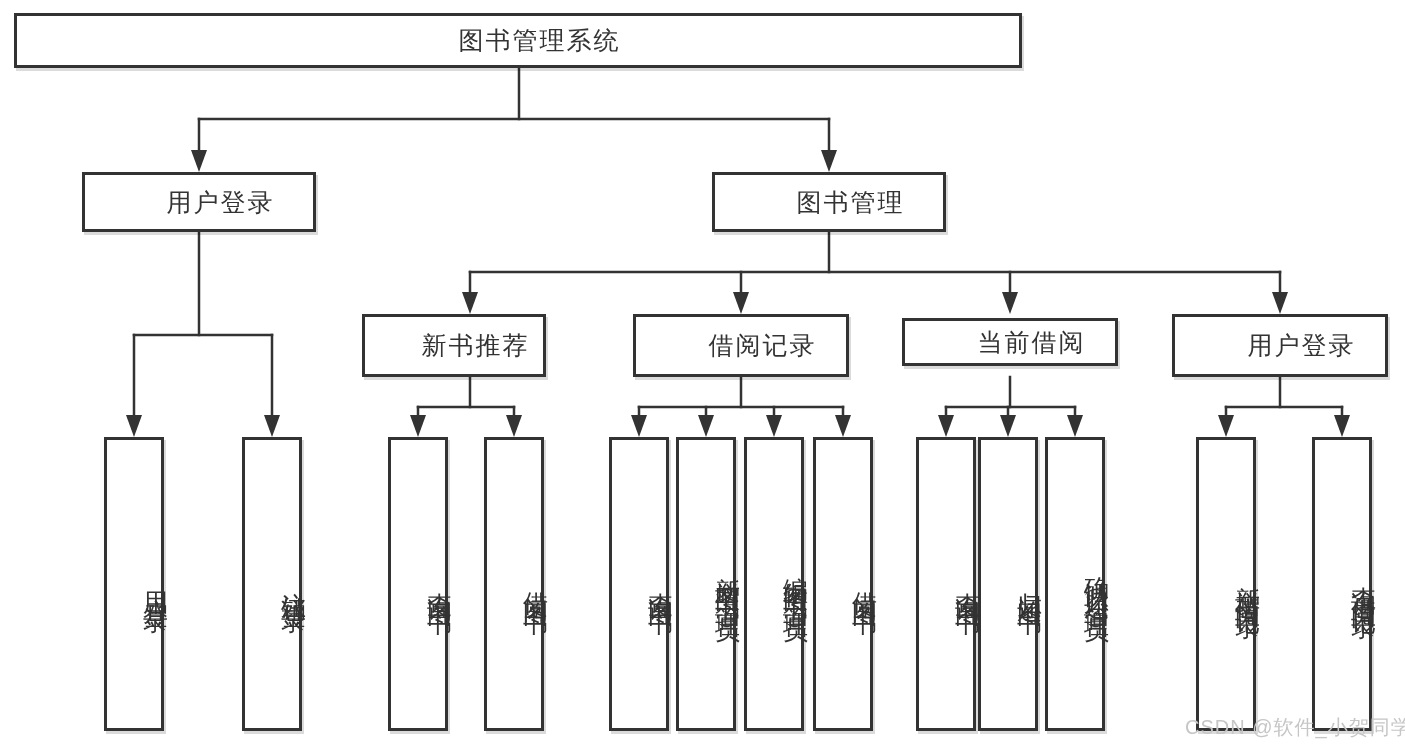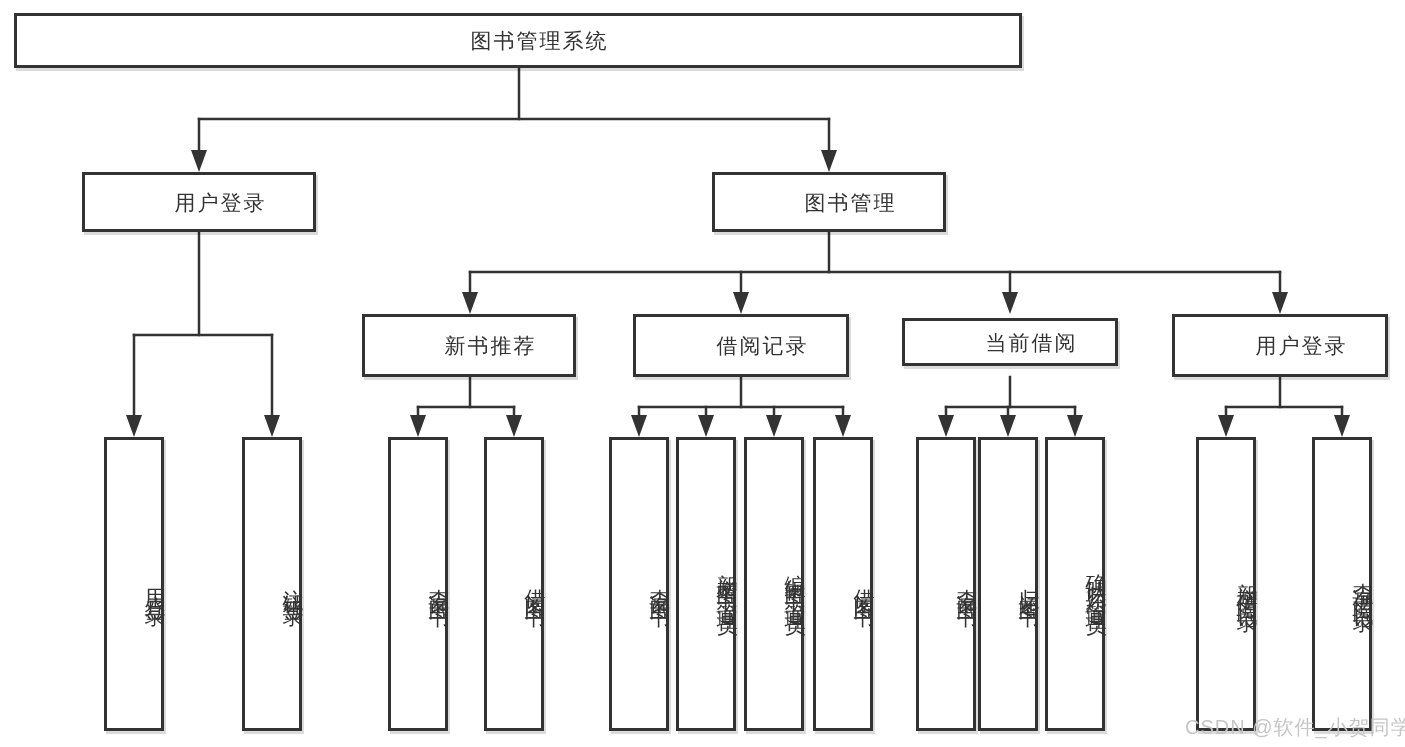--- a/index.html
+++ b/index.html
@@ -19,21 +19,21 @@
   }
   #connectors{position:absolute;left:0;top:0;width:1405px;height:747px;}
   #connectors line{stroke:var(--line-color);stroke-width:2.5;stroke-linecap:square;}
   #connectors polygon{fill:var(--line-color);stroke:none;}
   .node{
     position:absolute;
     box-sizing:border-box;
     border:3px solid var(--line-color);
     background:var(--box-fill);
     display:flex;align-items:center;justify-content:center;
-    font-size:21px;line-height:1;
+    font-size:25px;line-height:1;
     color:var(--text-color);
     letter-spacing:2px;
     box-shadow:2px 3px 0 rgba(0,0,0,0.14);
     z-index:2;
     white-space:nowrap;
     padding-left:43px;
   }
   .node.vertical{
     writing-mode:vertical-rl;
     text-orientation:mixed;
@@ -119,21 +119,21 @@
         <line x1="1226" y1="407" x2="1226" y2="421"></line>
         <polygon points="1226,437 1218,415 1234,415"></polygon>
         <line x1="1342" y1="407" x2="1342" y2="421"></line>
         <polygon points="1342,437 1334,415 1350,415"></polygon>
       </g>
     </svg>
   <div id="watermark">CSDN @软件_小贺同学</div>
 <div class="node" style="left: 14px; top: 13px; width: 1008px; height: 55px;">图书管理系统</div>
     <div class="node" style="left: 82px; top: 172px; width: 234px; height: 60px;">用户登录</div>
     <div class="node" style="left: 712px; top: 172px; width: 234px; height: 60px;">图书管理</div>
-    <div class="node" style="left: 362px; top: 314px; width: 214px; height: 63px;">新书推荐</div>
+    <div class="node" style="left: 362px; top: 314px; width: 184px; height: 63px;">新书推荐</div>
     <div class="node" style="left: 633px; top: 314px; width: 216px; height: 63px;">借阅记录</div>
     <div class="node" style="left: 902px; top: 318px; width: 216px; height: 48px;">当前借阅</div>
     <div class="node" style="left: 1172px; top: 314px; width: 216px; height: 63px;">用户登录</div>
     <div class="node vertical" style="left: 104px; top: 437px; width: 60px; height: 294px;">用户登录</div>
     <div class="node vertical" style="left: 242px; top: 437px; width: 60px; height: 294px;">注销登录</div>
     <div class="node vertical" style="left: 388px; top: 437px; width: 60px; height: 294px;">查询图书</div>
     <div class="node vertical" style="left: 484px; top: 437px; width: 60px; height: 294px;">借阅图书</div>
     <div class="node vertical" style="left: 609px; top: 437px; width: 60px; height: 294px;">查询图书</div>
     <div class="node vertical" style="left: 676px; top: 437px; width: 60px; height: 294px;">新增图书（管理员）</div>
     <div class="node vertical" style="left: 744px; top: 437px; width: 60px; height: 294px;">编辑图书（管理员）</div>

